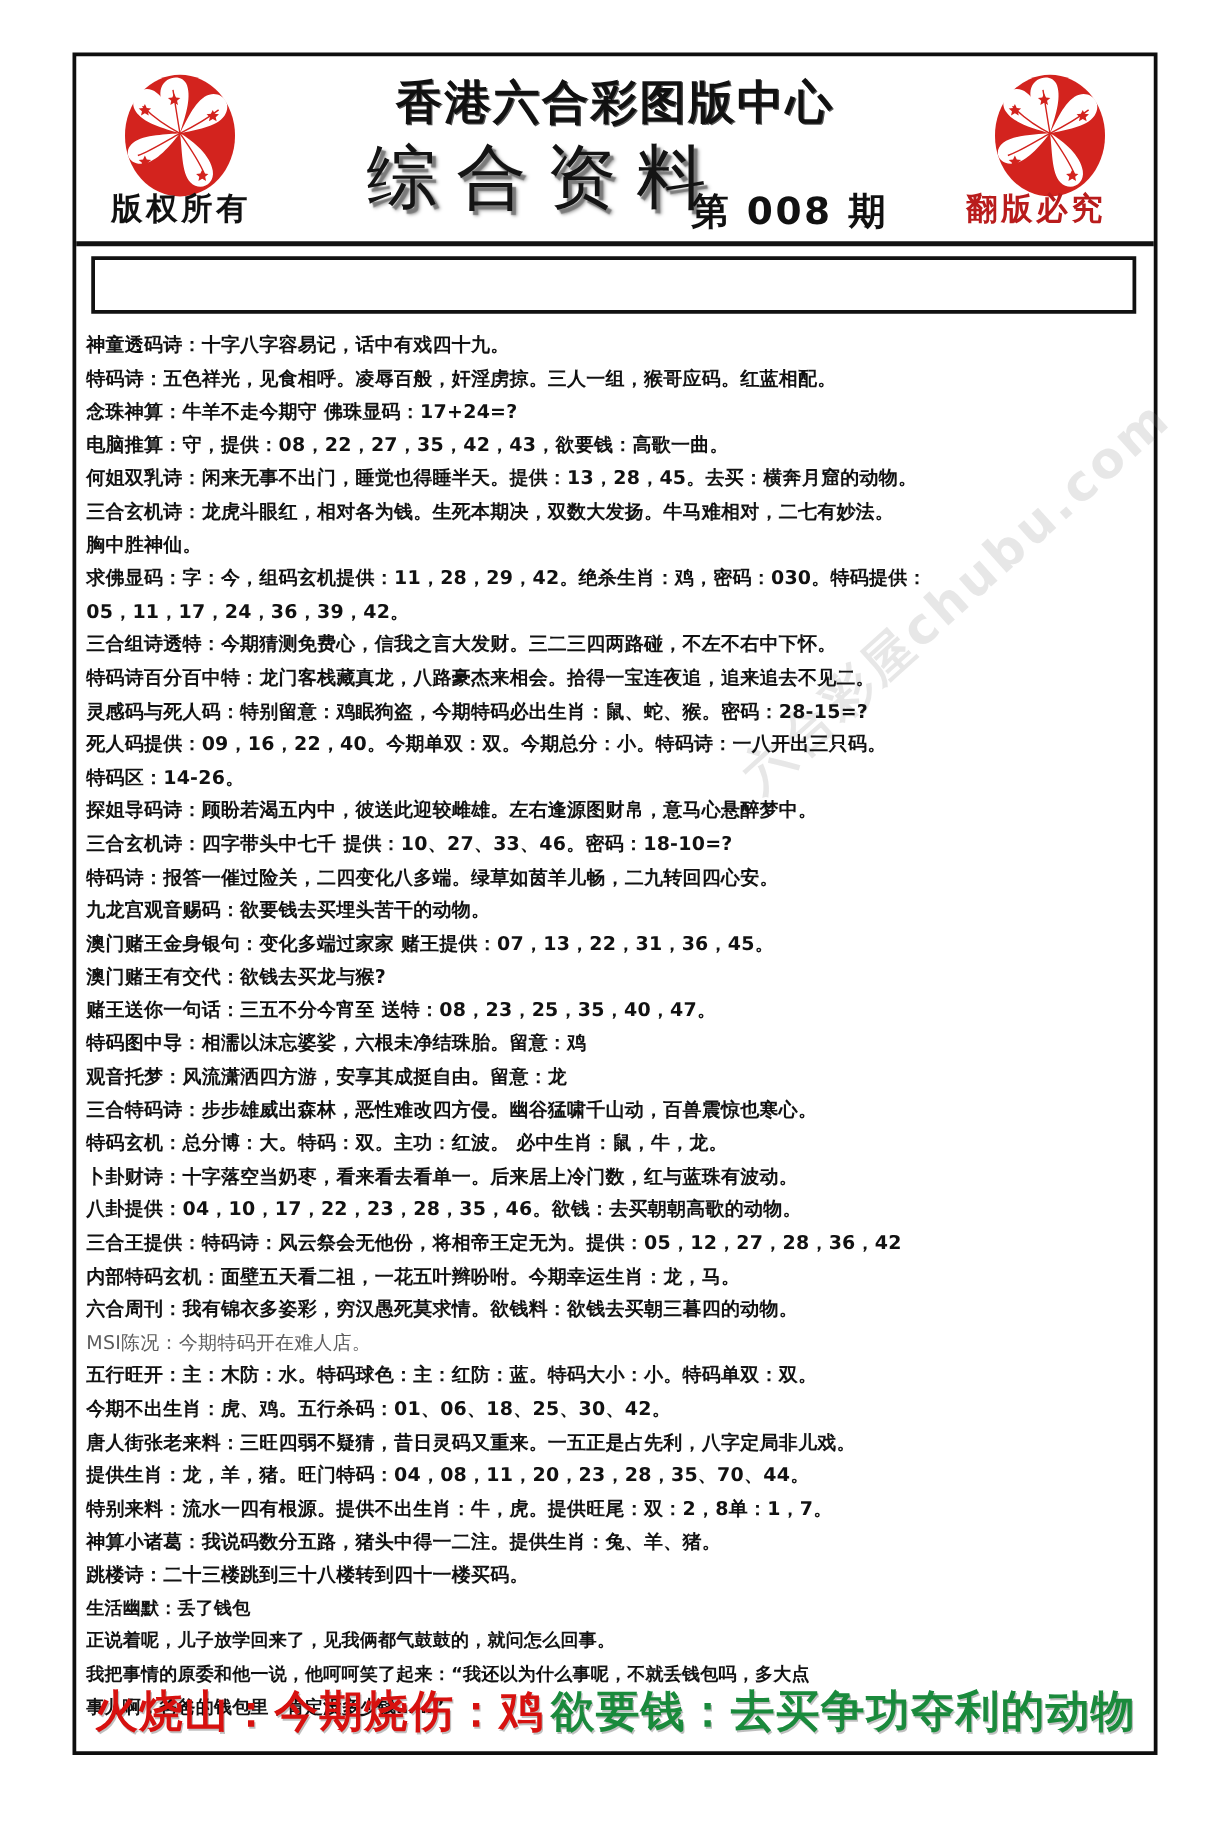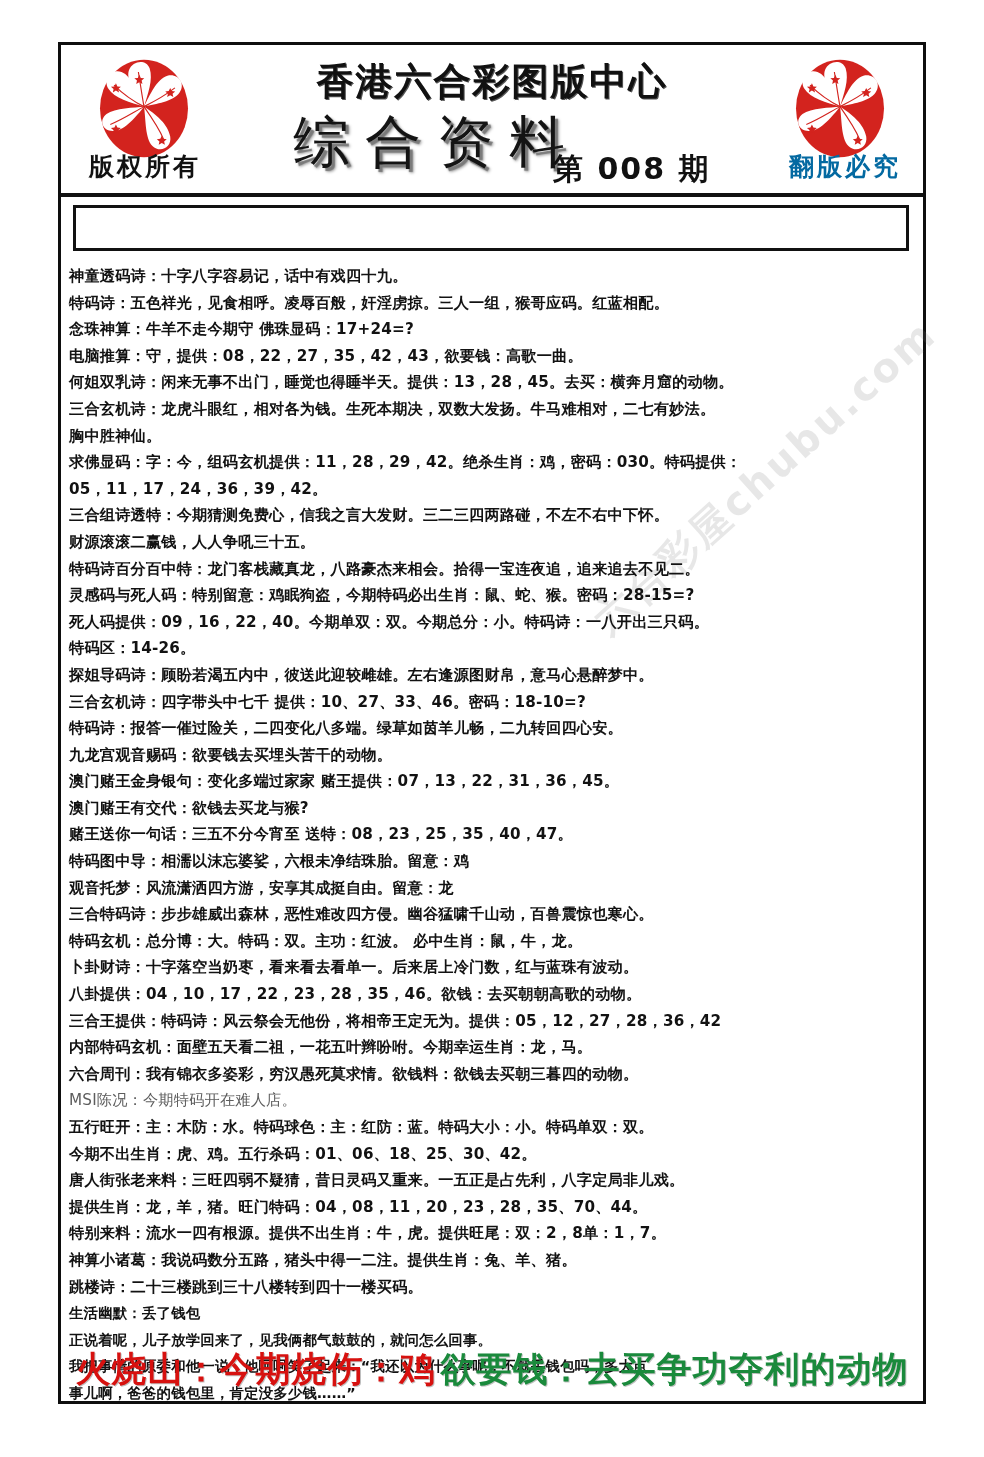--- a/index.html
+++ b/index.html
@@ -98,26 +98,26 @@
     left: 28px;
     top: 105px;
     font-weight: bold;
     font-size: 25px;
     letter-spacing: 3px;
     color: #111;
     white-space: nowrap;
   }
   .copyright-right {
     position: absolute;
-    right: 22px;
+    right: 38px;
     top: 105px;
     font-weight: bold;
     font-size: 25px;
     letter-spacing: 3px;
-    color: #0369a1;
+    color: #b91c1c;
     white-space: nowrap;
   }
   
   .notice-box {
     position: absolute;
     left: 12px;
     top: 160px;
     width: 836px;
     height: 46px;
     border: 3px solid #111;
@@ -257,21 +257,20 @@
       <div class="line">神童透码诗：十字八字容易记，话中有戏四十九。</div>
       <div class="line">特码诗：五色祥光，见食相呼。凌辱百般，奸淫虏掠。三人一组，猴哥应码。红蓝相配。</div>
       <div class="line">念珠神算：牛羊不走今期守 佛珠显码：17+24=?</div>
       <div class="line">电脑推算：守，提供：08，22，27，35，42，43，欲要钱：高歌一曲。</div>
       <div class="line">何姐双乳诗：闲来无事不出门，睡觉也得睡半天。提供：13，28，45。去买：横奔月窟的动物。</div>
       <div class="line">三合玄机诗：龙虎斗眼红，相对各为钱。生死本期决，双数大发扬。牛马难相对，二七有妙法。</div>
       <div class="line">胸中胜神仙。</div>
       <div class="line">求佛显码：字：今，组码玄机提供：11，28，29，42。绝杀生肖：鸡，密码：030。特码提供：</div>
       <div class="line">05，11，17，24，36，39，42。</div>
       <div class="line">三合组诗透特：今期猜测免费心，信我之言大发财。三二三四两路碰，不左不右中下怀。</div>
-      <div class="line">财源滚滚二赢钱，人人争吼三十五。</div>
       <div class="line">特码诗百分百中特：龙门客栈藏真龙，八路豪杰来相会。拾得一宝连夜追，追来追去不见二。</div>
       <div class="line">灵感码与死人码：特别留意：鸡眠狗盗，今期特码必出生肖：鼠、蛇、猴。密码：28-15=?</div>
       <div class="line">死人码提供：09，16，22，40。今期单双：双。今期总分：小。特码诗：一八开出三只码。</div>
       <div class="line">特码区：14-26。</div>
       <div class="line">探姐导码诗：顾盼若渴五内中，彼送此迎较雌雄。左右逢源图财帛，意马心悬醉梦中。</div>
       <div class="line">三合玄机诗：四字带头中七千 提供：10、27、33、46。密码：18-10=?</div>
       <div class="line">特码诗：报答一催过险关，二四变化八多端。绿草如茵羊儿畅，二九转回四心安。</div>
       <div class="line">九龙宫观音赐码：欲要钱去买埋头苦干的动物。</div>
       <div class="line">澳门赌王金身银句：变化多端过家家 赌王提供：07，13，22，31，36，45。</div>
       <div class="line">澳门赌王有交代：欲钱去买龙与猴?</div>

